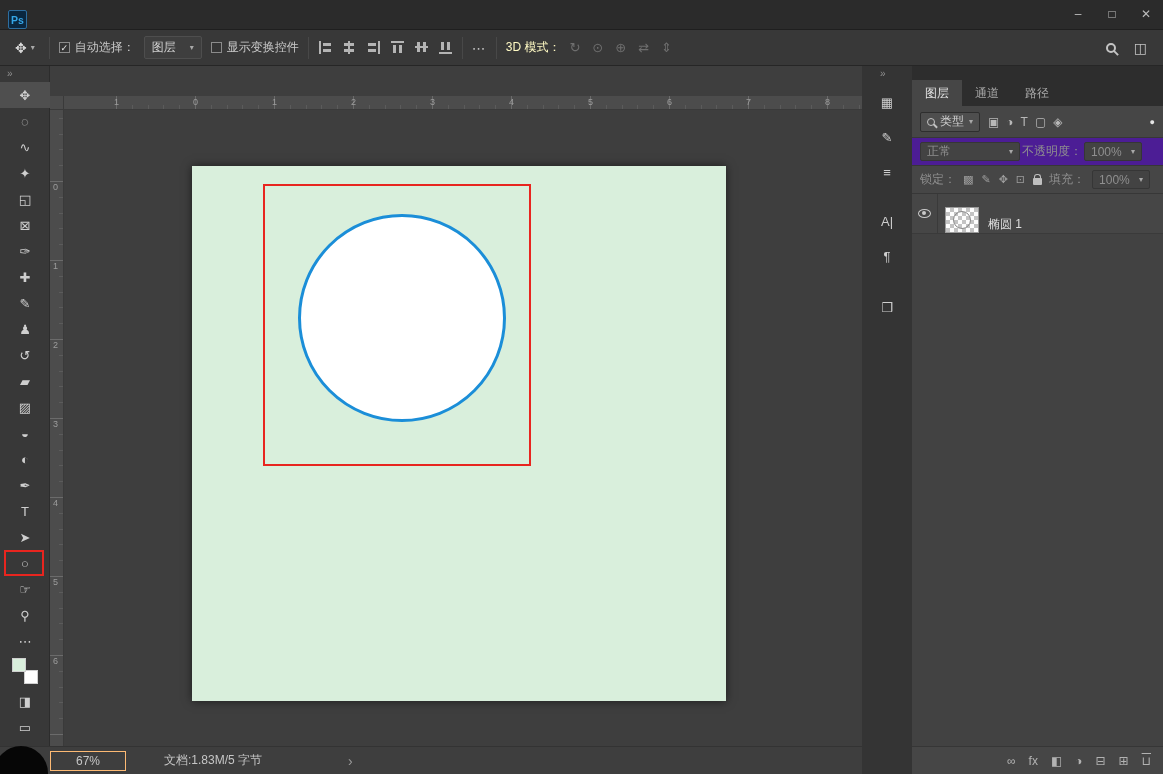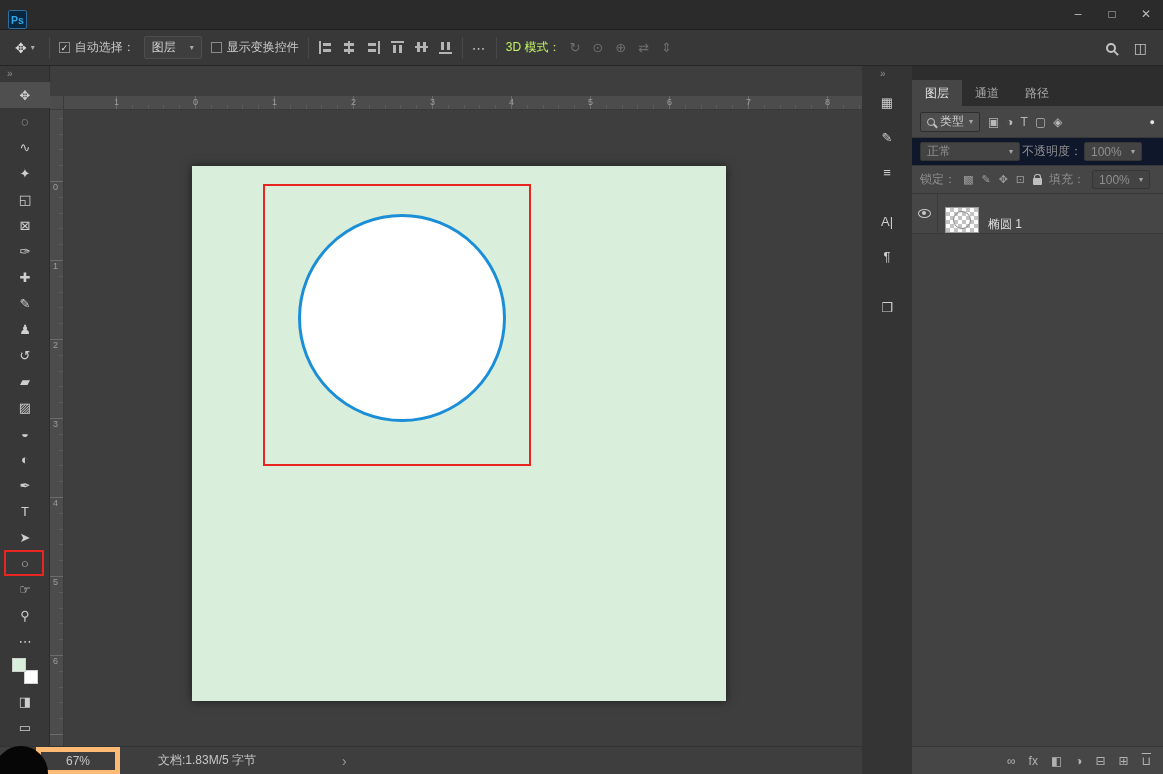--- a/index.html
+++ b/index.html
@@ -36,21 +36,21 @@
   .ai{width:15px;height:13px;position:relative;display:inline-block}
   .ai::before,.ai::after{content:"";position:absolute;background:#b4b4b4}
   .ai-l::before{left:1px;top:0;width:2px;height:13px}
   .ai-l::after{left:5px;top:2px;width:8px;height:3px;box-shadow:0 6px 0 #b4b4b4}
   .ai-c::before{left:6px;top:0;width:2px;height:13px}
   .ai-c::after{left:2px;top:2px;width:10px;height:3px;box-shadow:0 6px 0 #b4b4b4}
   .ai-r::before{right:1px;top:0;width:2px;height:13px}
   .ai-r::after{right:5px;top:2px;width:8px;height:3px;box-shadow:0 6px 0 #b4b4b4}
   .rot{transform:rotate(90deg)}
   .more{color:#c0c0c0;font-size:14px;letter-spacing:1px}
-  .disabled-label{color:#bef264;white-space:nowrap}
+  .disabled-label{color:#fef9c3;white-space:nowrap}
   .mode3d-group{display:flex;gap:12px;color:#6e6e6e;font-size:13px}
   .ob-right{margin-left:auto;display:flex;align-items:center;gap:18px;padding-right:16px}
   .magicon{width:10px;height:10px;border:2px solid #c4c4c4;border-radius:50%;position:relative;display:inline-block}
   .magicon::after{content:"";position:absolute;width:6px;height:2px;background:#c4c4c4;
                   transform:rotate(45deg);right:-5px;bottom:-3px}
   .magicon.small{width:8px;height:8px;border-width:1.5px}
   .magicon.small::after{width:5px;height:1.5px;right:-4px;bottom:-2px}
   .ws{font-size:14px;color:#c4c4c4}
 
   
@@ -93,21 +93,21 @@
   .canvas{position:absolute;left:14px;top:44px;right:0;bottom:0;overflow:hidden;background:#3e3e3e}
   .document{position:absolute;left:128px;top:56px;width:534px;height:535px;background:#d9efdc;
             box-shadow:0 0 9px rgba(0,0,0,.55)}
   .sel-rect{position:absolute;left:71px;top:18px;width:268px;height:282px;border:2px solid #e8251f}
   .shape-circle{position:absolute;left:106px;top:48px;width:208px;height:208px;border:3px solid #1b8ed8;
                 background:#fff;border-radius:50%}
 
   
   .statusbar{position:absolute;left:0;right:301px;bottom:0;height:28px;background:#3e3e3e;
              border-top:1px solid #333;display:flex;align-items:center;z-index:20}
-  .zoom-box{margin-left:36px;padding:2px 25px;border:5px solid #fdba74;color:#c6c6c6}
+  .zoom-box{margin-left:50px;padding:2px 25px;border:1px solid #fdba74;color:#c6c6c6}
   .doc-info{margin-left:38px;color:#c6c6c6}
   .status-chevron{margin-left:86px;color:#9a9a9a;font-size:14px}
   .cursor-dot{position:absolute;left:-6px;bottom:-26px;width:54px;height:54px;border-radius:50%;
               background:#060606;z-index:60}
 
   
   .ministrip{position:absolute;right:251px;width:50px;top:66px;bottom:0;background:#343434;z-index:7}
   .collapse.right{padding-left:18px}
   .mini-icons{display:flex;flex-direction:column;align-items:center;margin-top:8px;gap:11px}
   .mini-icon{width:26px;height:24px;display:flex;align-items:center;justify-content:center;
@@ -120,21 +120,21 @@
   .panel-spacer{height:14px;background:#2d2d2d}
   .panel-tabs{height:26px;background:#2d2d2d;display:flex}
   .panel-tab{padding:0 13px;line-height:26px;font-size:12px;color:#a8a8a8}
   .panel-tab.active{background:#464646;color:#e2e2e2}
   .filter-row{height:32px;background:#464646;display:flex;align-items:center;padding:0 8px;gap:8px;
               border-bottom:1px solid #373737}
   .search-dd{height:20px;display:flex;align-items:center;gap:5px;padding:0 6px;background:#4e4e4e;
              border:1px solid #2e2e2e;border-radius:2px;color:#d0d0d0}
   .filter-icons{display:flex;gap:7px;color:#b8b8b8;font-size:12px;align-items:center}
   .filter-toggle{margin-left:auto;color:#e6e6e6;font-size:9px}
-  .blend-row{height:28px;background:#0f172a;display:flex;align-items:center;padding:0 8px;gap:2px;
+  .blend-row{height:28px;background:#4c1d95;display:flex;align-items:center;padding:0 8px;gap:2px;
              border-bottom:1px solid #373737}
   .dd-box{height:19px;display:flex;align-items:center;justify-content:space-between;padding:0 6px;
           background:#434343;border:1px solid #363636;border-radius:2px;color:#8f8f8f}
   .dd-box.wide{width:100px}
   .dd-box.val{width:58px}
   .plabel{color:#8f8f8f;white-space:nowrap}
   .lock-row{height:28px;background:#464646;display:flex;align-items:center;padding:0 8px;gap:7px;
             border-bottom:1px solid #373737}
   .lock-icons{display:flex;gap:8px;align-items:center;color:#9c9c9c;font-size:11px}
   .lockicon{width:9px;height:7px;background:#bfbfbf;border-radius:1px;position:relative;

